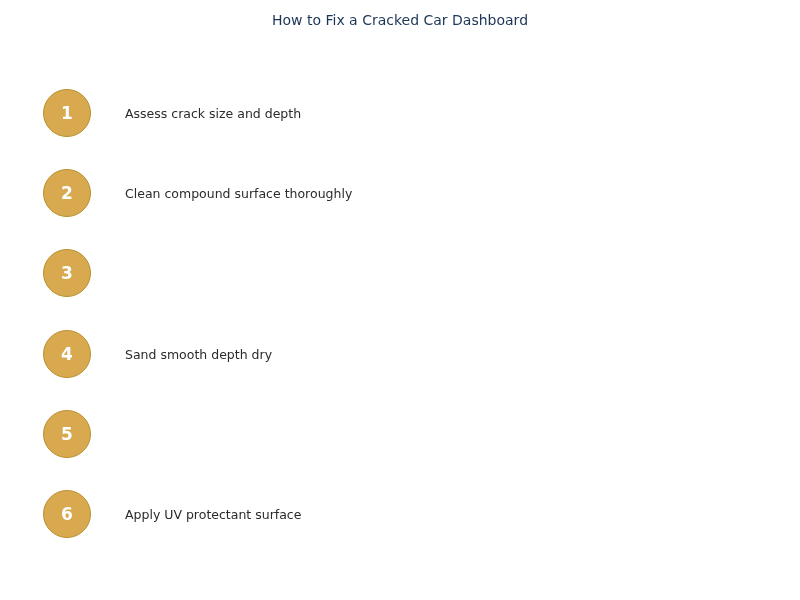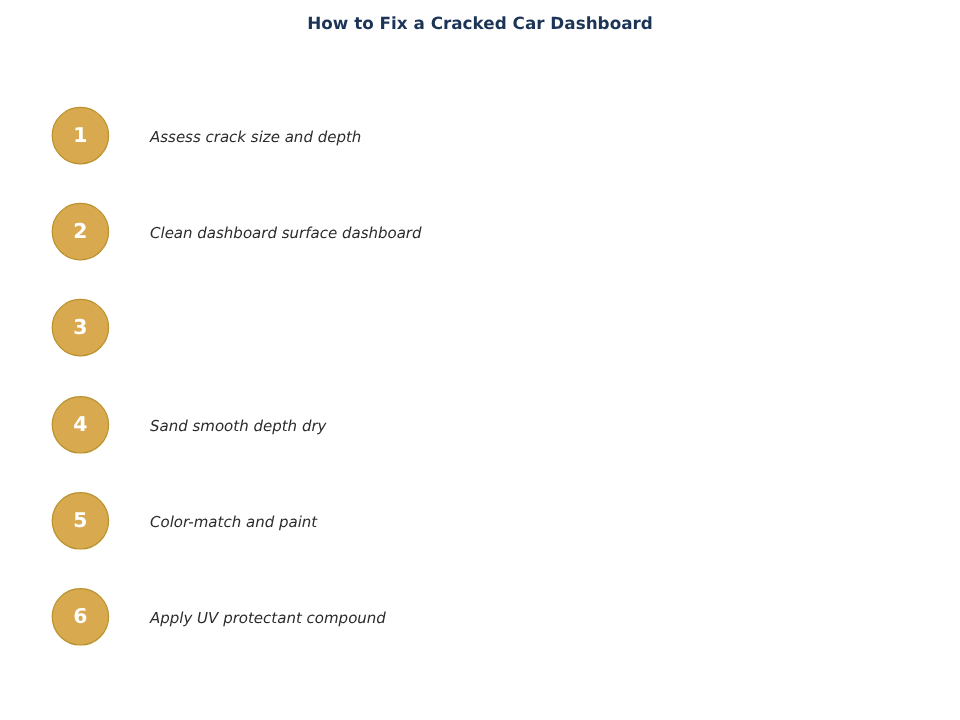--- a/index.html
+++ b/index.html
@@ -1,58 +1,57 @@
 <!DOCTYPE html>
 <html><head>
   <meta charset="utf-8">
   <style>
     html, body { margin: 0; padding: 0; background: #ffffff; }
     body { width: 800px; height: 600px; position: relative; overflow: hidden; font-family: "DejaVu Sans", sans-serif; }
     .title {
       position: absolute; left: 0; top: 10px; width: 800px; text-align: center;
-      font-size: 14px; font-weight: bold; color: #1c3557; line-height: 20px;
+      font-size: 14px; font-weight: normal; color: #1c3557; line-height: 20px;
     }
     .step { position: absolute; left: 0; width: 800px; height: 50px; }
     .circle {
       position: absolute; left: 43px; top: 0; width: 46px; height: 46px;
       border-radius: 50%; background: #d8a94f; border: 1.5px solid #b8912c;
       box-sizing: content-box;
       color: #ffffff; font-weight: bold; font-size: 17px;
       display: flex; align-items: center; justify-content: center;
     }
     .label {
       position: absolute; left: 125px; top: 0; height: 49px; line-height: 49px;
-      font-size: 12.5px; color: #2b2b2b; white-space: nowrap; font-style: italic;
+      font-size: 12.5px; color: #2b2b2b; white-space: nowrap;
     }
   </style>
 </head>
 <body>
 
 <div class="title">How to Fix a Cracked Car Dashboard</div>
 
 <div class="step" style="top:89px;">
   <div class="circle">1</div>
   <div class="label">Assess crack size and depth</div>
 </div>
 
 <div class="step" style="top:169px;">
   <div class="circle">2</div>
-  <div class="label">Clean dashboard surface dashboard</div>
+  <div class="label">Clean compound surface thoroughly</div>
 </div>
 
 <div class="step" style="top:249px;">
   <div class="circle">3</div>
 </div>
 
 <div class="step" style="top:330px;">
   <div class="circle">4</div>
   <div class="label">Sand smooth depth dry</div>
 </div>
 
 <div class="step" style="top:410px;">
   <div class="circle">5</div>
-  <div class="label">Color-match and paint</div>
 </div>
 
 <div class="step" style="top:490px;">
   <div class="circle">6</div>
-  <div class="label">Apply UV protectant compound</div>
+  <div class="label">Apply UV protectant surface</div>
 </div>
 
 </body></html>

